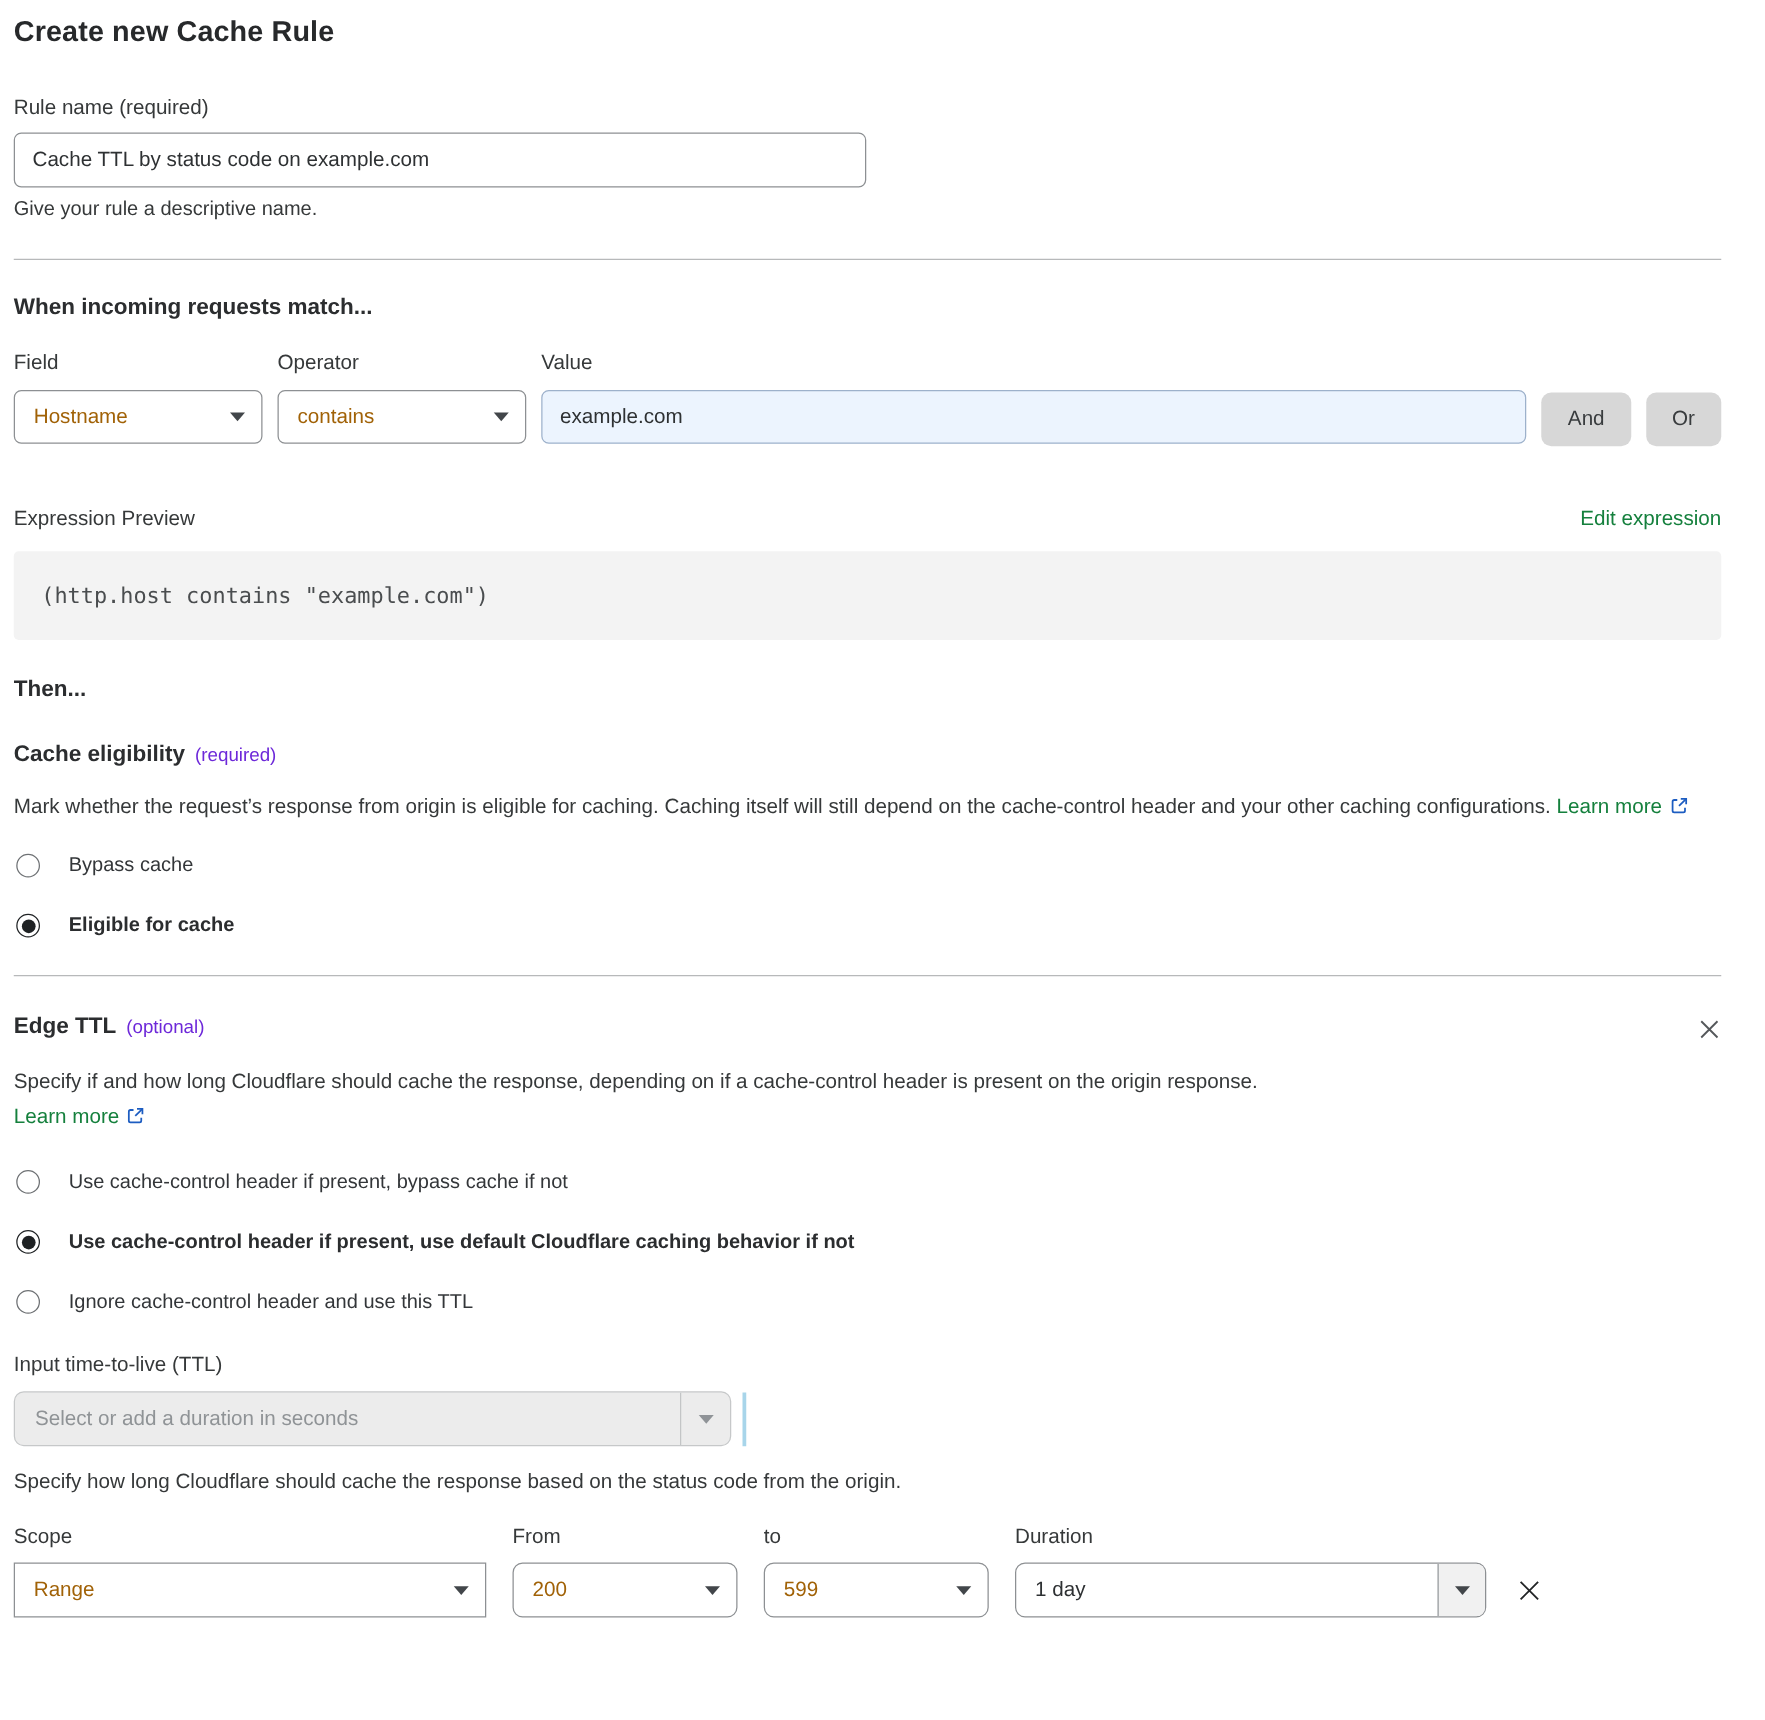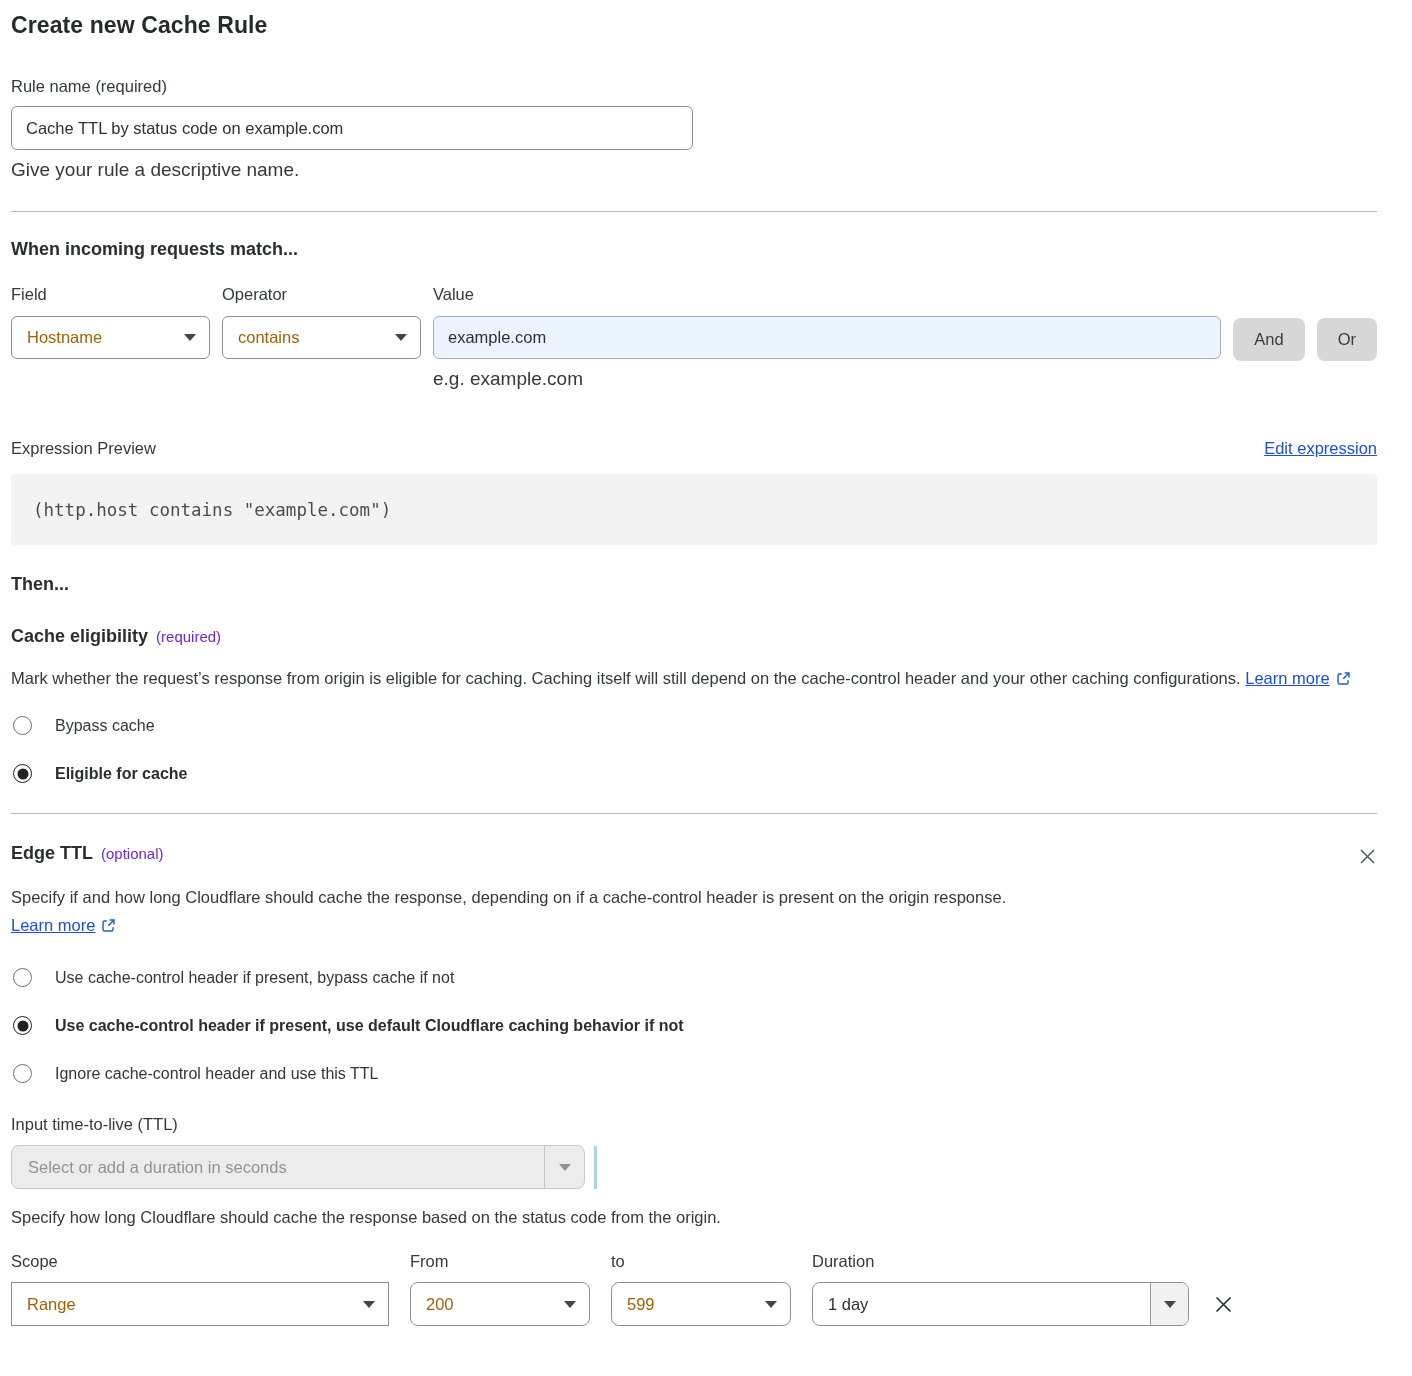--- a/index.html
+++ b/index.html
@@ -17,21 +17,21 @@
   .sec-tag { font-size:15px; font-weight:400; color:#6d28d9; margin-left:8px; }
 
   label, .label { display:block; font-size:16.5px; color:#36393a; }
 
   .text-input {
     font-family:"Liberation Sans", sans-serif;
     font-size:16.5px; color:#2e3133;
     height:44px; border:1px solid #8d9093; border-radius:6px;
     background:#fff; padding:0 14px; outline:none; width:100%;
   }
-  .helper { font-size:19px; color:#36393a; margin-top:9px; }
+  .helper { font-size:16px; color:#36393a; margin-top:9px; }
 
   .divider { border:none; border-top:1px solid #b7b9ba; margin:30px 0 0 0; width:100%; }
 
   
   .match-row { display:flex; gap:12px; margin-top:25px; align-items:flex-start; }
   .col label { margin-bottom:12px; }
   .field-col { width:199px; }
   .op-col { width:199px; }
   .value-col { flex:1; }
   .btn-col { padding-top:33px; }
@@ -48,21 +48,21 @@
   .value-input { background:#ecf4fe; border-color:#9db1cb; height:43px; }
 
   .btn {
     font-family:"Liberation Sans", sans-serif;
     height:43px; border:none; border-radius:8px; background:#d7d7d7;
     color:#393c3e; font-size:16.5px; padding:12px 21px; cursor:pointer;
   }
 
   
   .expr-head { display:flex; align-items:flex-end; justify-content:space-between; margin-top:49px; }
-  a.link { color:#1d4ed8; text-decoration:underline; cursor:pointer; }
+  a.link { color:#15803d; cursor:pointer; }
   .code-block {
     margin-top:16px; background:#f3f3f3; border-radius:4px; height:71px;
     display:flex; align-items:center; padding:0 22px;
     font-family:"DejaVu Sans Mono","Liberation Mono",monospace;
     font-size:17.5px; color:#4a4d4f;
   }
 
   .then-heading { margin-top:29px; }
   .sec-heading-row { display:flex; align-items:baseline; }
   .para { line-height:28px; color:#36393a; margin-top:17px; }
@@ -146,21 +146,20 @@
     <div class="col op-col">
       <label>Operator</label>
       <div class="select">
         <span>contains</span>
         <span class="tri"></span>
       </div>
     </div>
     <div class="col value-col">
       <label>Value</label>
       <input class="text-input value-input" value="example.com" style="">
-      <div class="helper">e.g. example.com</div>
     </div>
     <div class="btn-col">
       <button class="btn">And</button>
     </div>
     <div class="btn-col">
       <button class="btn">Or</button>
     </div>
   </div>
 
   <div class="expr-head">

